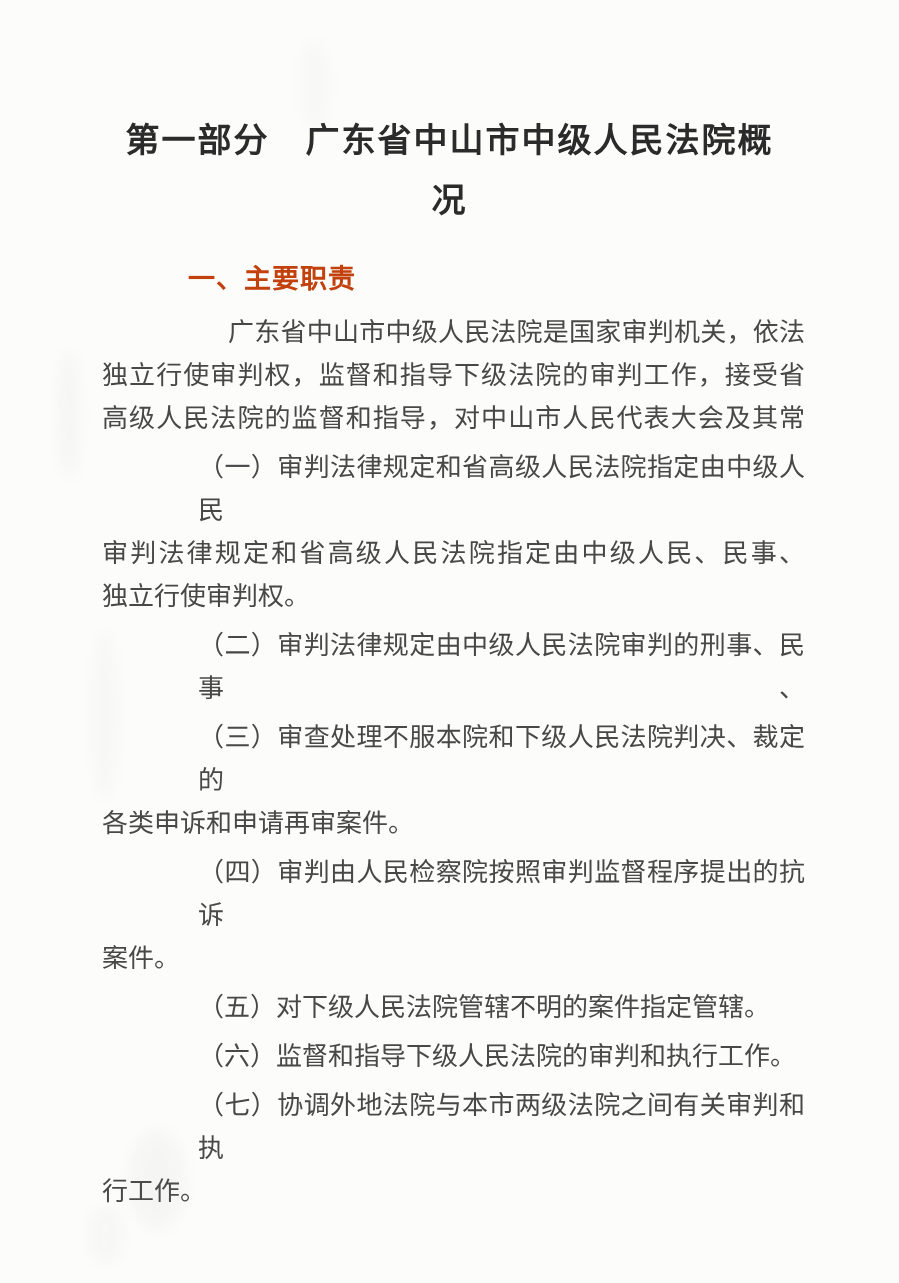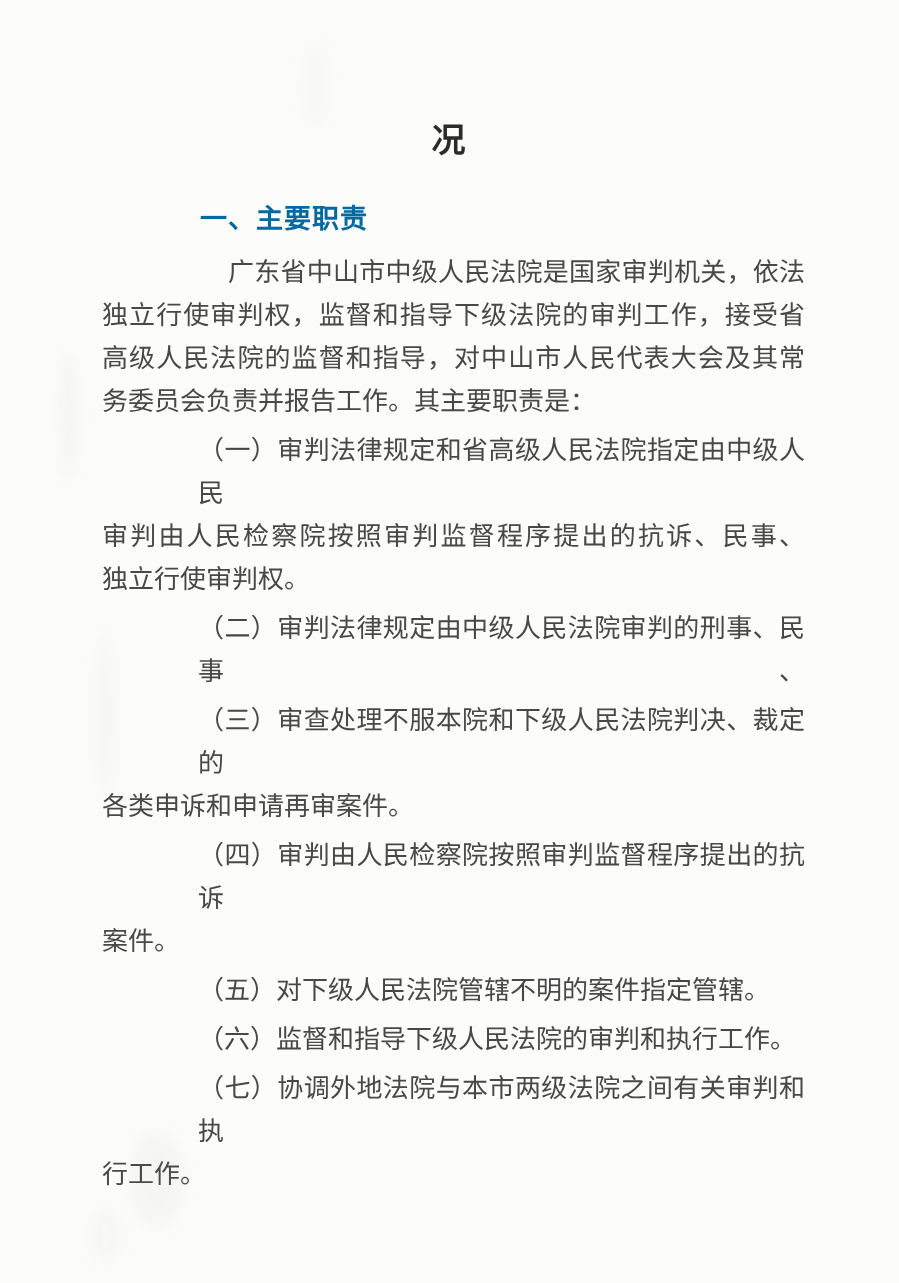--- a/index.html
+++ b/index.html
@@ -23,27 +23,27 @@
     font-family: "Liberation Sans", sans-serif;
     font-weight: 700;
     font-size: 34px;
     line-height: 60px;
     color: #2b2b2b;
     letter-spacing: 2px;
   }
   .title .t-line { display: block; }
   
   .heading {
-    margin: 32px 0 0 12px;
+    margin: 32px 0 0 0;
     padding: 0 94px 0 188px;
     font-family: "Liberation Sans", sans-serif;
     font-weight: 700;
     font-size: 27px;
     line-height: 34px;
-    color: #0369a1;
+    color: #c2410c;
     letter-spacing: 1px;
   }
   
   .bodytext {
     margin-top: 15px;
     padding: 0 94px;
     color: #484848;
     font-size: 26px;
   }
   .para {
@@ -77,35 +77,35 @@
   .s3 { left: 128px; top: 1130px; width: 58px; height: 100px; }
   .s4 { left: 88px;  top: 1205px; width: 36px; height: 60px;  opacity: 0.04; }
   .s5 { left: 300px; top: 40px;   width: 30px; height: 90px;  opacity: 0.03; }
 </style>
 </head>
 <body>
 
 <div class="page">
 
   <h1 class="title">
+    <span class="t-line">第一部分　广东省中山市中级人民法院概</span>
     <span class="t-line">况</span>
   </h1>
 
   <h2 class="heading">一、主要职责</h2>
 
   <div class="bodytext">
       <p class="para intro">
         <span class="line first fill">广东省中山市中级人民法院是国家审判机关，依法</span>
         <span class="line fill">独立行使审判权，监督和指导下级法院的审判工作，接受省</span>
         <span class="line fill">高级人民法院的监督和指导，对中山市人民代表大会及其常</span>
-        <span class="line">务委员会负责并报告工作。其主要职责是：</span>
       </p>
       <p class="para item">
         <span class="line first fill">（一）审判法律规定和省高级人民法院指定由中级人民</span>
-        <span class="line fill">审判由人民检察院按照审判监督程序提出的抗诉、民事、</span>
+        <span class="line fill">审判法律规定和省高级人民法院指定由中级人民、民事、</span>
         <span class="line">独立行使审判权。</span>
       </p>
       <p class="para item">
         <span class="line first fill">（二）审判法律规定由中级人民法院审判的刑事、民事、</span>
       </p>
       <p class="para item">
         <span class="line first fill">（三）审查处理不服本院和下级人民法院判决、裁定的</span>
         <span class="line">各类申诉和申请再审案件。</span>
       </p>
       <p class="para item">

